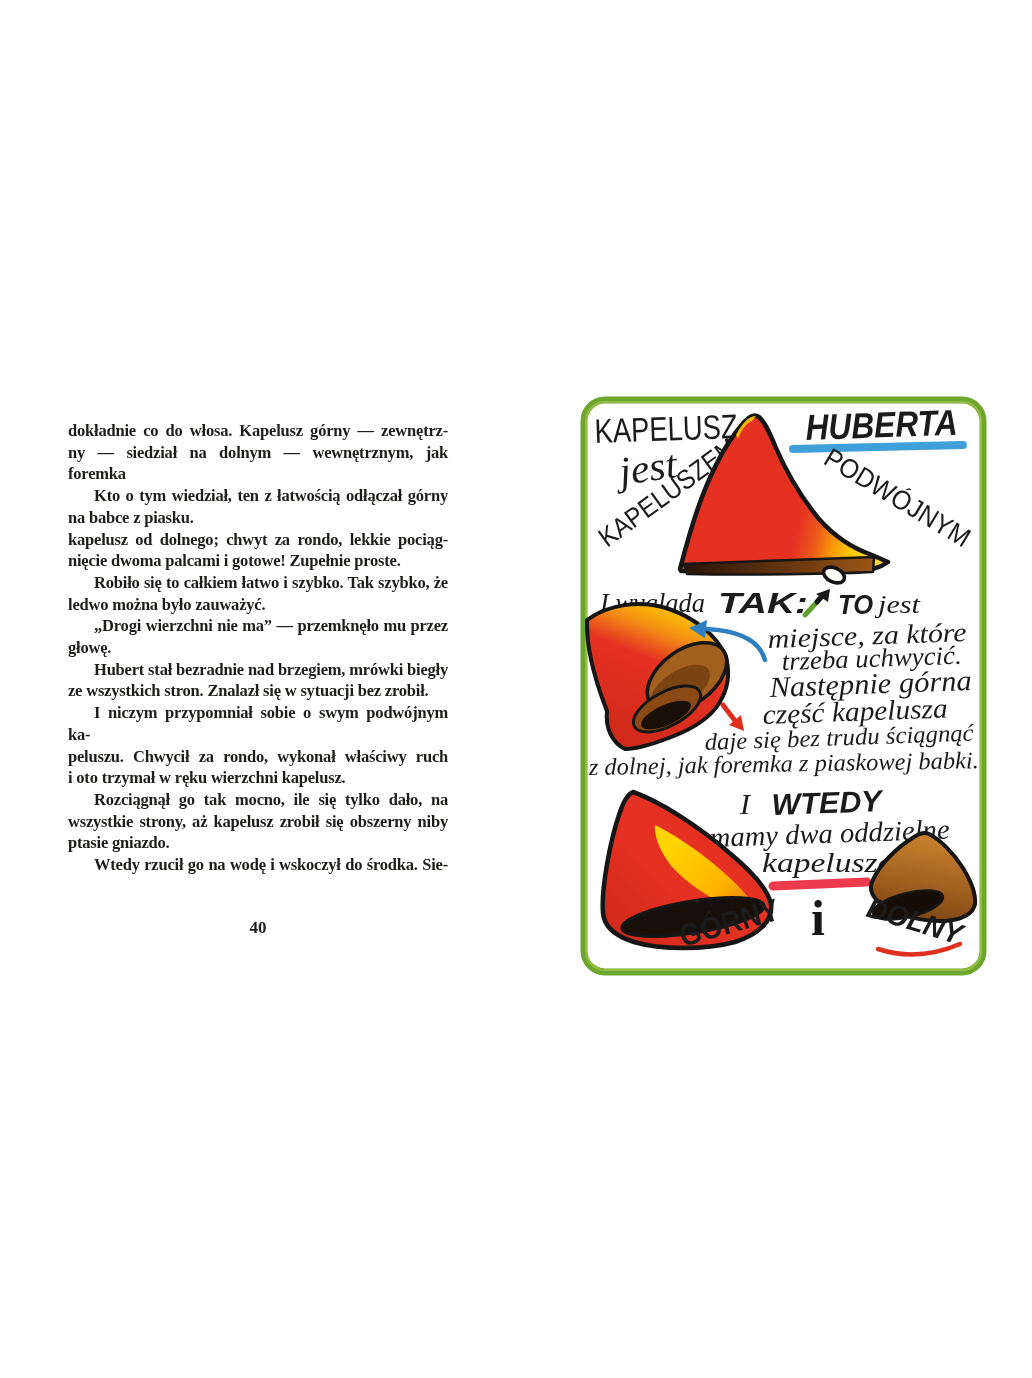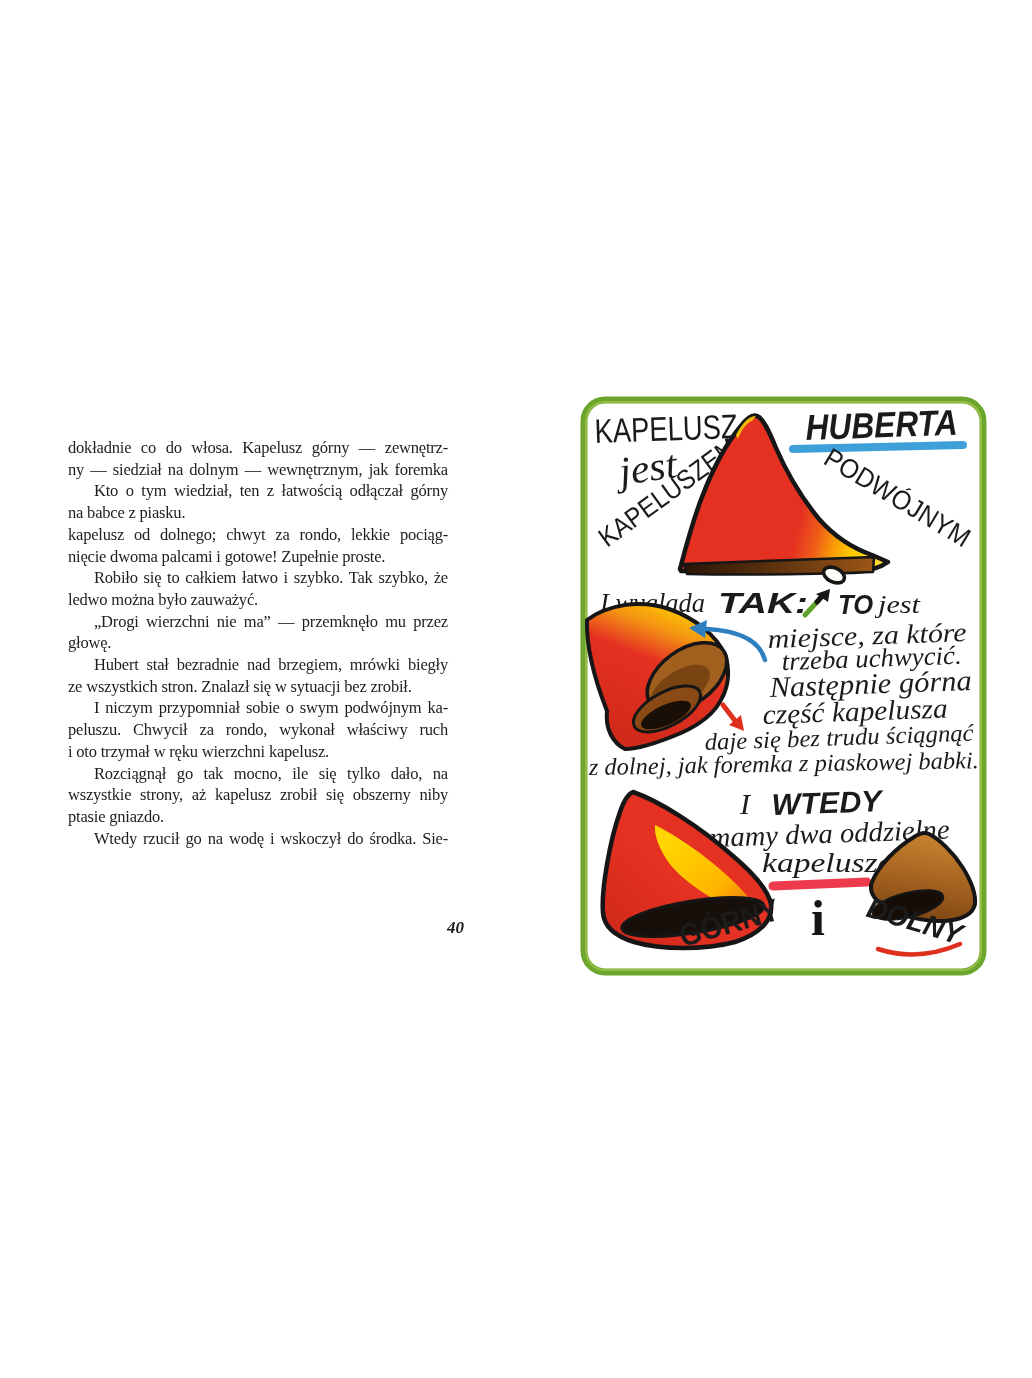--- a/index.html
+++ b/index.html
@@ -1,25 +1,25 @@
 <!DOCTYPE html>
 <html style="--c-ink: #1b1b1b; --c-text-red: #df2f1d; --c-hat-red: #e43122; --c-hat-yellow: #ffc900; --c-hat-orange: #f0711c; --c-brown: #a2601f; --c-brown-dark: #7a4412; --c-blue: #1d78c0; --c-light-blue: #3f9fd8; --c-arrow-blue: #2e7fc0; --c-green: #47a32c; --c-border-green: #6ca62c; --c-marker-red: #ee3a4d;"><head>
 <meta charset="utf-8">
 <style>
   html,body{margin:0;padding:0;background:#ffffff;}
   .page{position:relative;width:1032px;height:1378px;background:#ffffff;overflow:hidden;
         font-family:"Liberation Serif",serif;color:#1d1d1b;}
   
-  .text-col{position:absolute;left:68px;top:437px;width:380px;}
+  .text-col{position:absolute;left:68px;top:420px;width:380px;font-weight:bold;}
   .tline{font-size:16.5px;line-height:21.7px;letter-spacing:-0.2px;
          text-align:justify;text-align-last:justify;}
   .tline.end{text-align-last:left;}
   .tline.ind{text-indent:26px;}
-  .pageno{position:absolute;left:84px;top:918px;width:380px;text-align:right;
-          font-weight:bold;font-size:17px;font-style:italic;}
+  .pageno{position:absolute;left:68px;top:918px;width:380px;text-align:center;
+          font-weight:bold;font-size:17px;}
   
   .illo{position:absolute;left:577px;top:393px;width:413px;height:584px;margin:0;}
   .illo svg{display:block;width:100%;height:100%;}
   text.hand{font-family:"Liberation Serif",serif;font-style:italic;fill:var(--c-ink,#1b1b1b);}
   text.caps{font-family:"Liberation Sans",sans-serif;fill:var(--c-ink,#1b1b1b);}
   text.bold{font-weight:bold;}
   text.ital{font-style:italic;}
   .f-red{fill:var(--c-text-red,#df2f1d);}
   .f-blue{fill:var(--c-blue,#1d78c0);}
   .f-green{fill:var(--c-green,#47a32c);}

